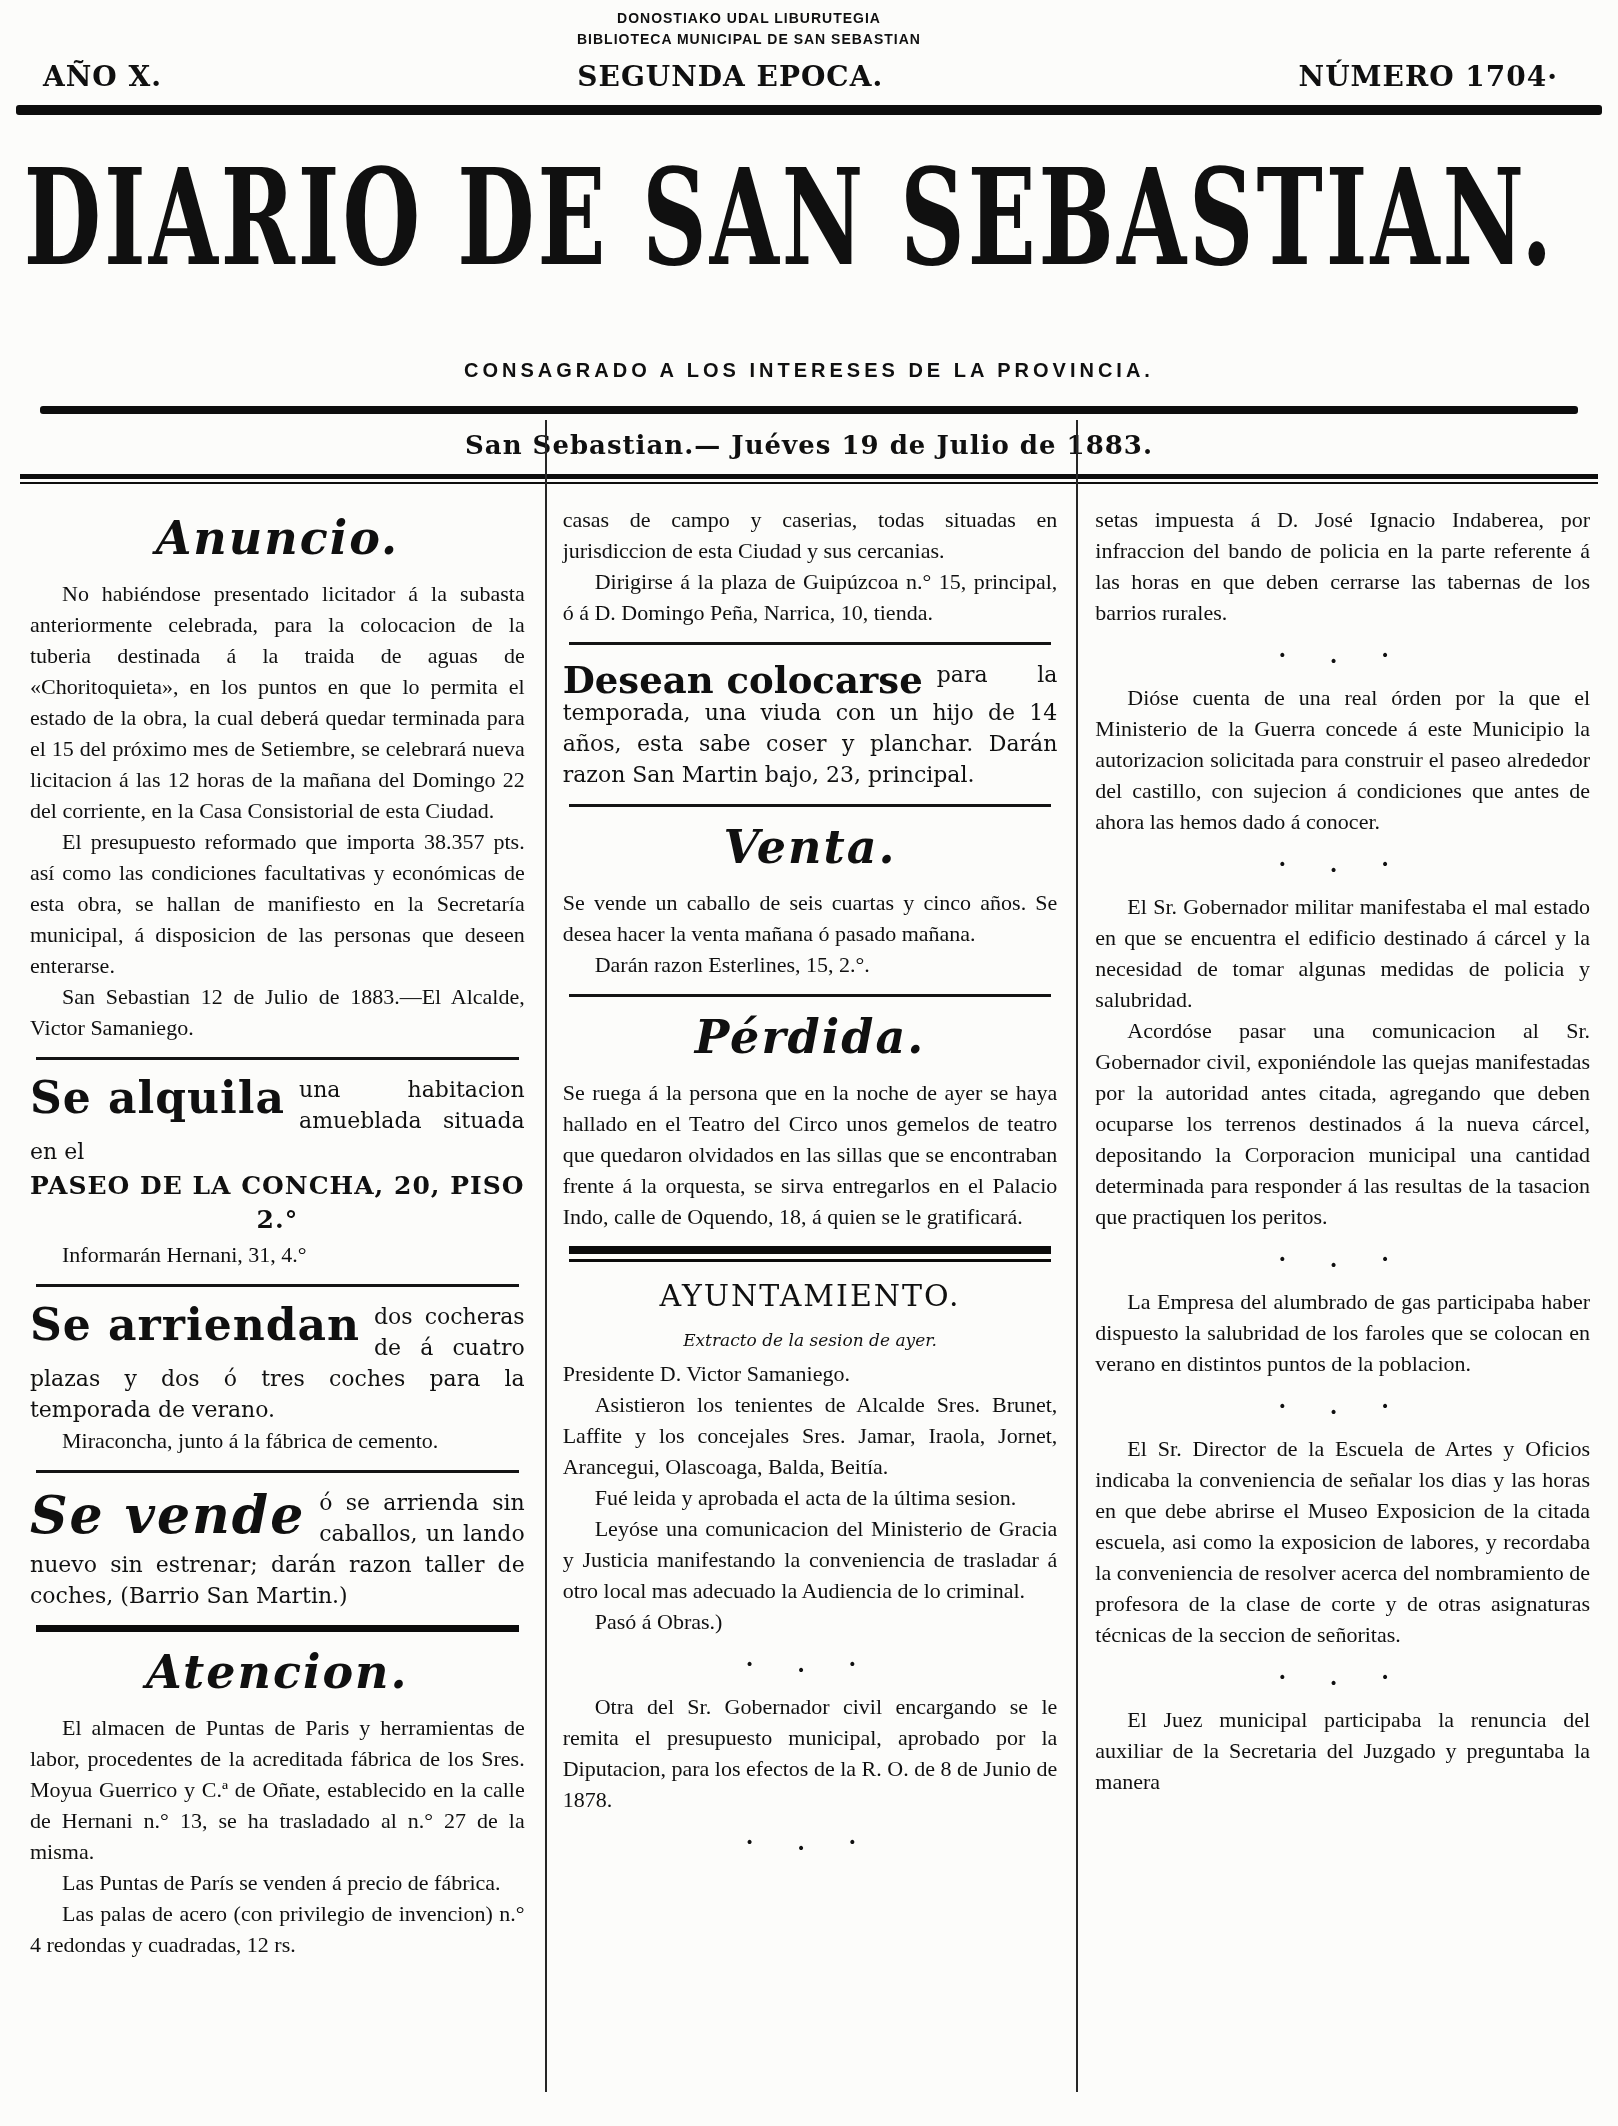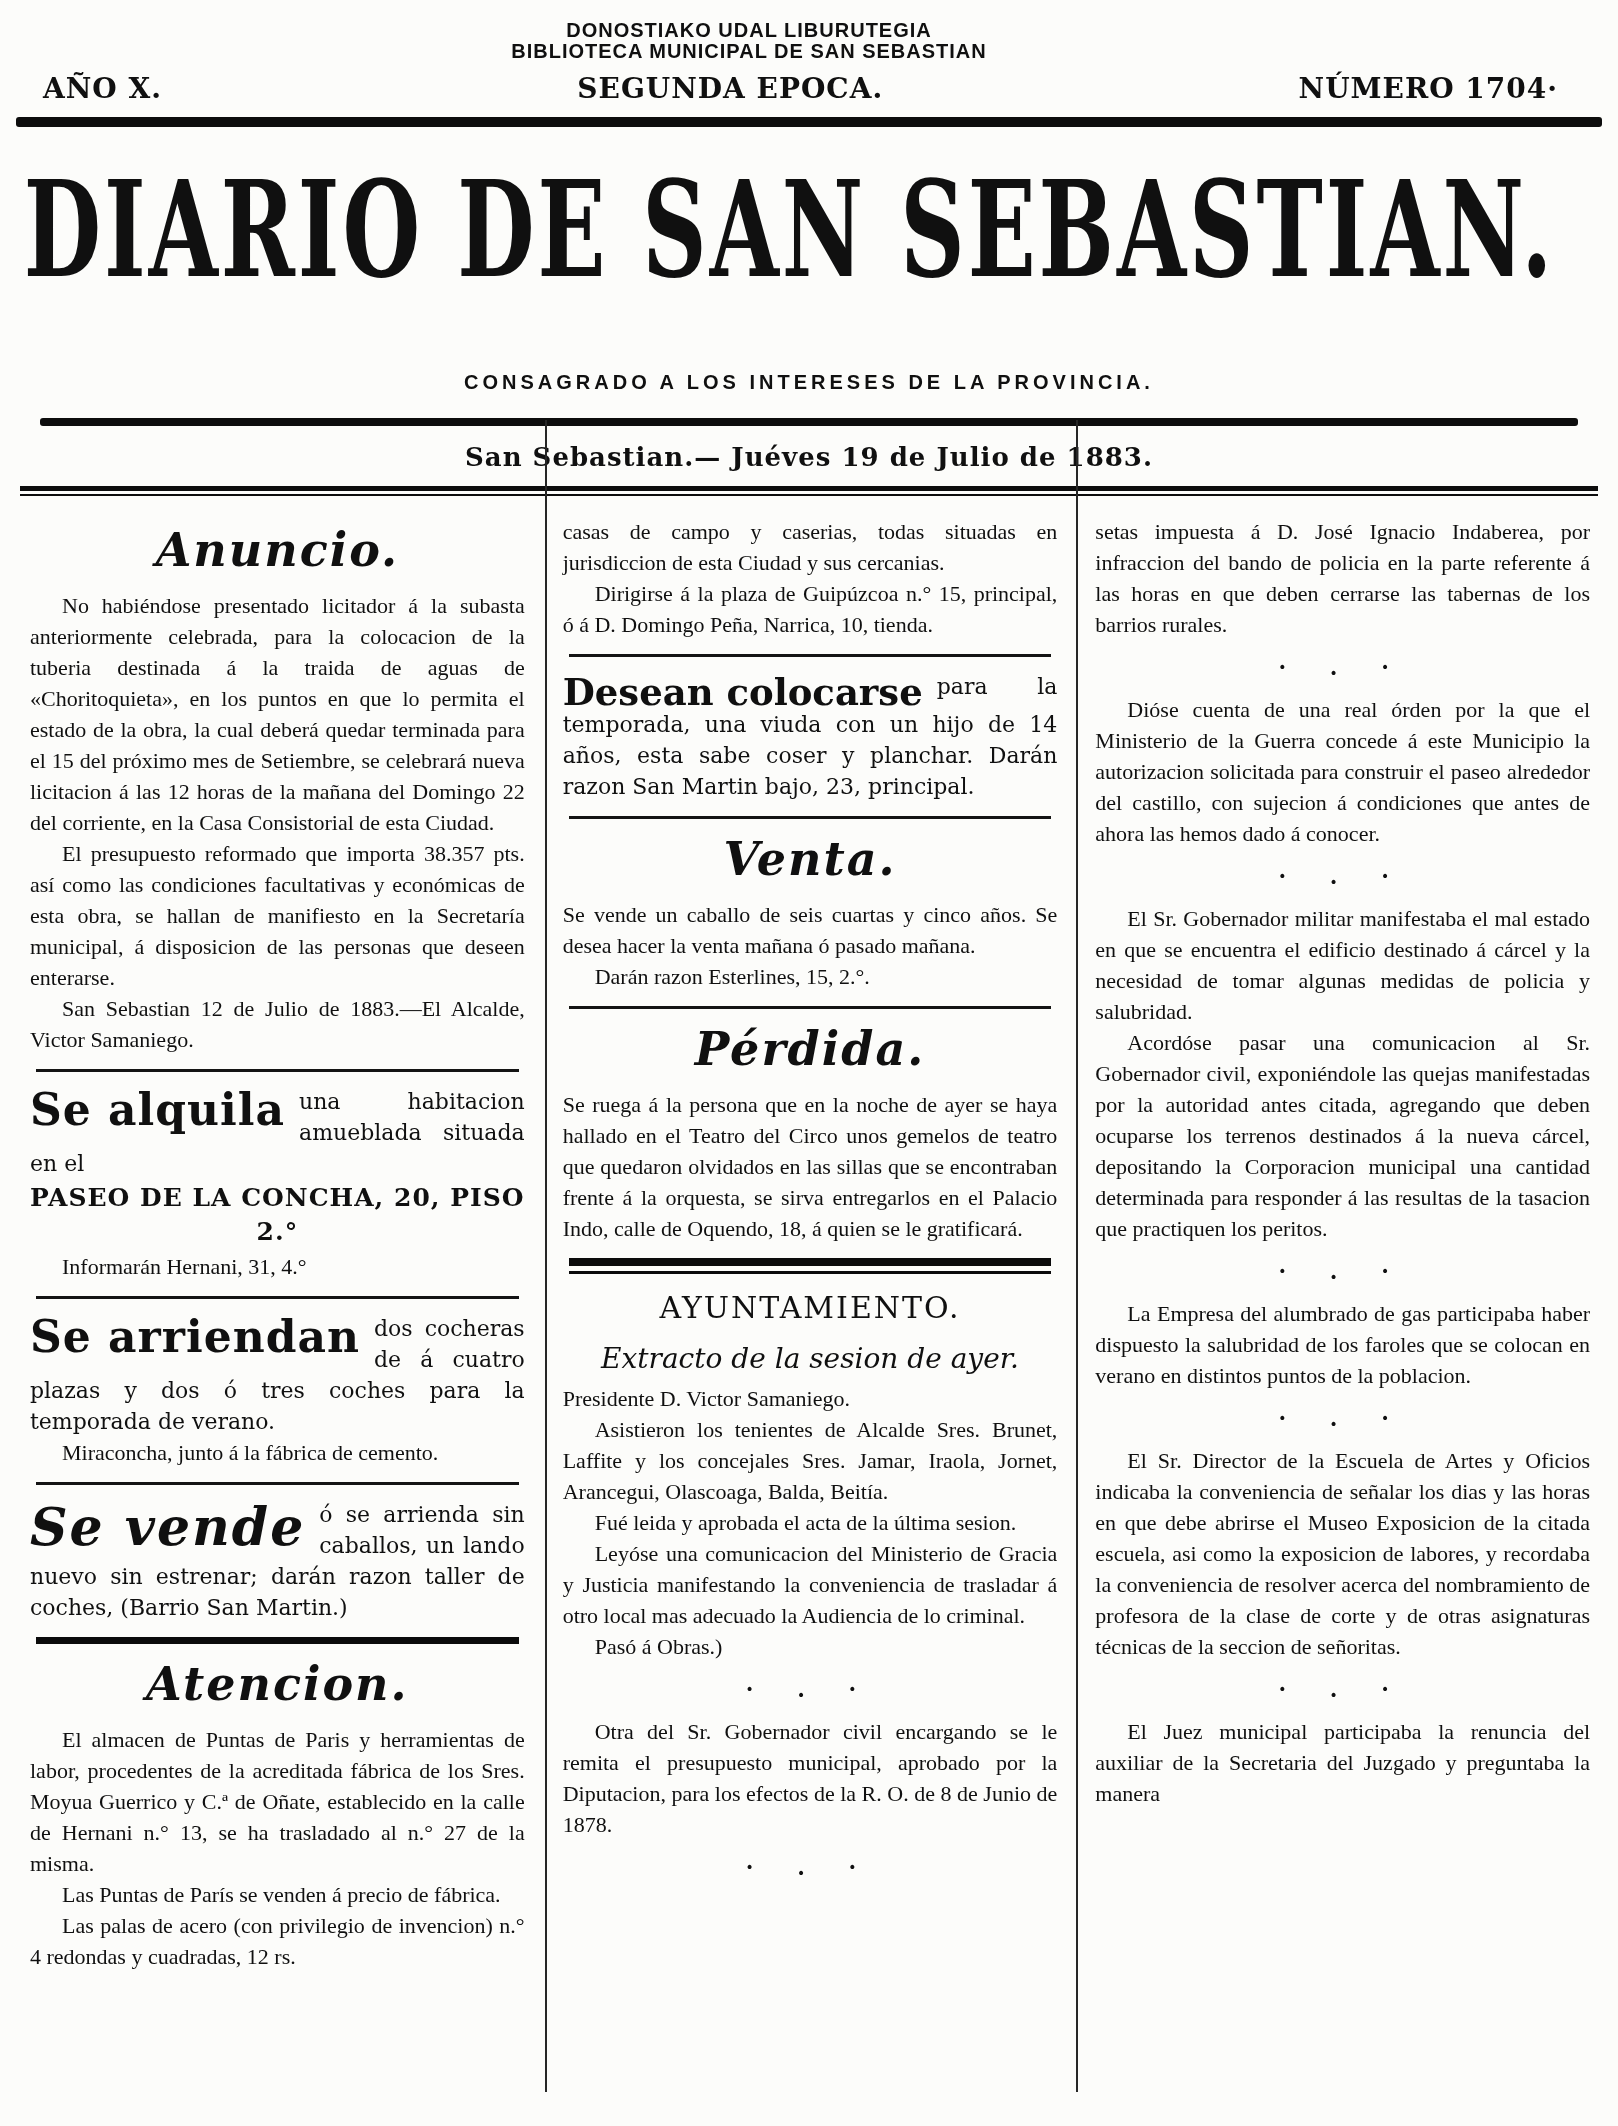--- a/index.html
+++ b/index.html
@@ -3,23 +3,23 @@
 <meta charset="utf-8">
 <style>
   html,body{margin:0;padding:0;background:#9a9a9a;}
   .page{
     width:1618px;height:2126px;margin:0 auto;position:relative;overflow:hidden;
     background:#fcfcfa;color:#101010;
     font-family:"DejaVu Serif",serif;
   }
   
   .stamp{
-    text-align:center;padding-top:20px;
+    text-align:center;padding-top:8px;
     font-family:"Liberation Sans",sans-serif;font-weight:bold;
-    font-size:20px;line-height:21px;letter-spacing:1px;
+    font-size:14px;line-height:21px;letter-spacing:1px;
     margin-right:120px;
   }
   .header-row{
     display:flex;justify-content:space-between;align-items:baseline;
     padding:10px 60px 2px 43px;font-weight:bold;font-size:28px;letter-spacing:1px;
   }
   .rule-heavy{height:10px;background:#0d0d0d;margin:10px 16px 0 16px;border-radius:3px;}
   .masthead-title{margin:18px 0 0 0;line-height:170px;white-space:nowrap;}
   .masthead-title span{
     display:inline-block;font-weight:bold;font-size:92px;letter-spacing:3px;
@@ -36,21 +36,21 @@
   .cols{display:flex;gap:38px;padding:20px 28px 0 30px;position:relative;}
   .col{flex:1 1 0;width:0;}
   .col-divider{position:absolute;top:420px;bottom:34px;width:2px;background:#262626;}
   .col-divider.d1{left:545px;}
   .col-divider.d2{left:1076px;}
   
   .col p{margin:0;text-align:justify;font-size:22px;line-height:31px;text-indent:32px;font-family:Liberation Serif, serif;}
   .p-noindent{text-indent:0 !important;}
   .h-italic{font-style:italic;font-weight:bold;text-align:center;font-size:46px;line-height:52px;margin:8px 0 14px 0;letter-spacing:2px;}
   .h-caps{text-align:center;font-size:30px;line-height:36px;letter-spacing:2px;margin:16px 0 16px 0;}
-  .sub-italic{font-style:italic;text-align:center;font-size:28px;margin:4px 0 8px 0;}
+  .sub-italic{font-style:italic;text-align:center;font-size:17px;margin:4px 0 8px 0;}
   .line-caps{font-weight:bold;text-align:center;font-size:25px;line-height:34px;letter-spacing:1px;margin:2px 0;}
   .rule{border:0;margin:14px 6px;}
   .rule--thin{border-top:3px solid #141414;}
   .rule--thick{border-top:7px solid #0b0b0b;}
   .rule--double{border-top:8px solid #0b0b0b;border-bottom:3px solid #0b0b0b;height:5px;}
   .asterism{text-align:center;font-weight:bold;font-size:22px;letter-spacing:18px;margin:14px 0;}
   .ad{text-align:justify;font-size:22px;line-height:31px;}
   .ad::after{content:"";display:block;clear:both;}
   .ad-lead{float:left;font-weight:bold;font-size:44px;line-height:0.92;padding:4px 14px 0 0;letter-spacing:1px;}
   .ad-lead--md{font-size:37px;letter-spacing:0;}

